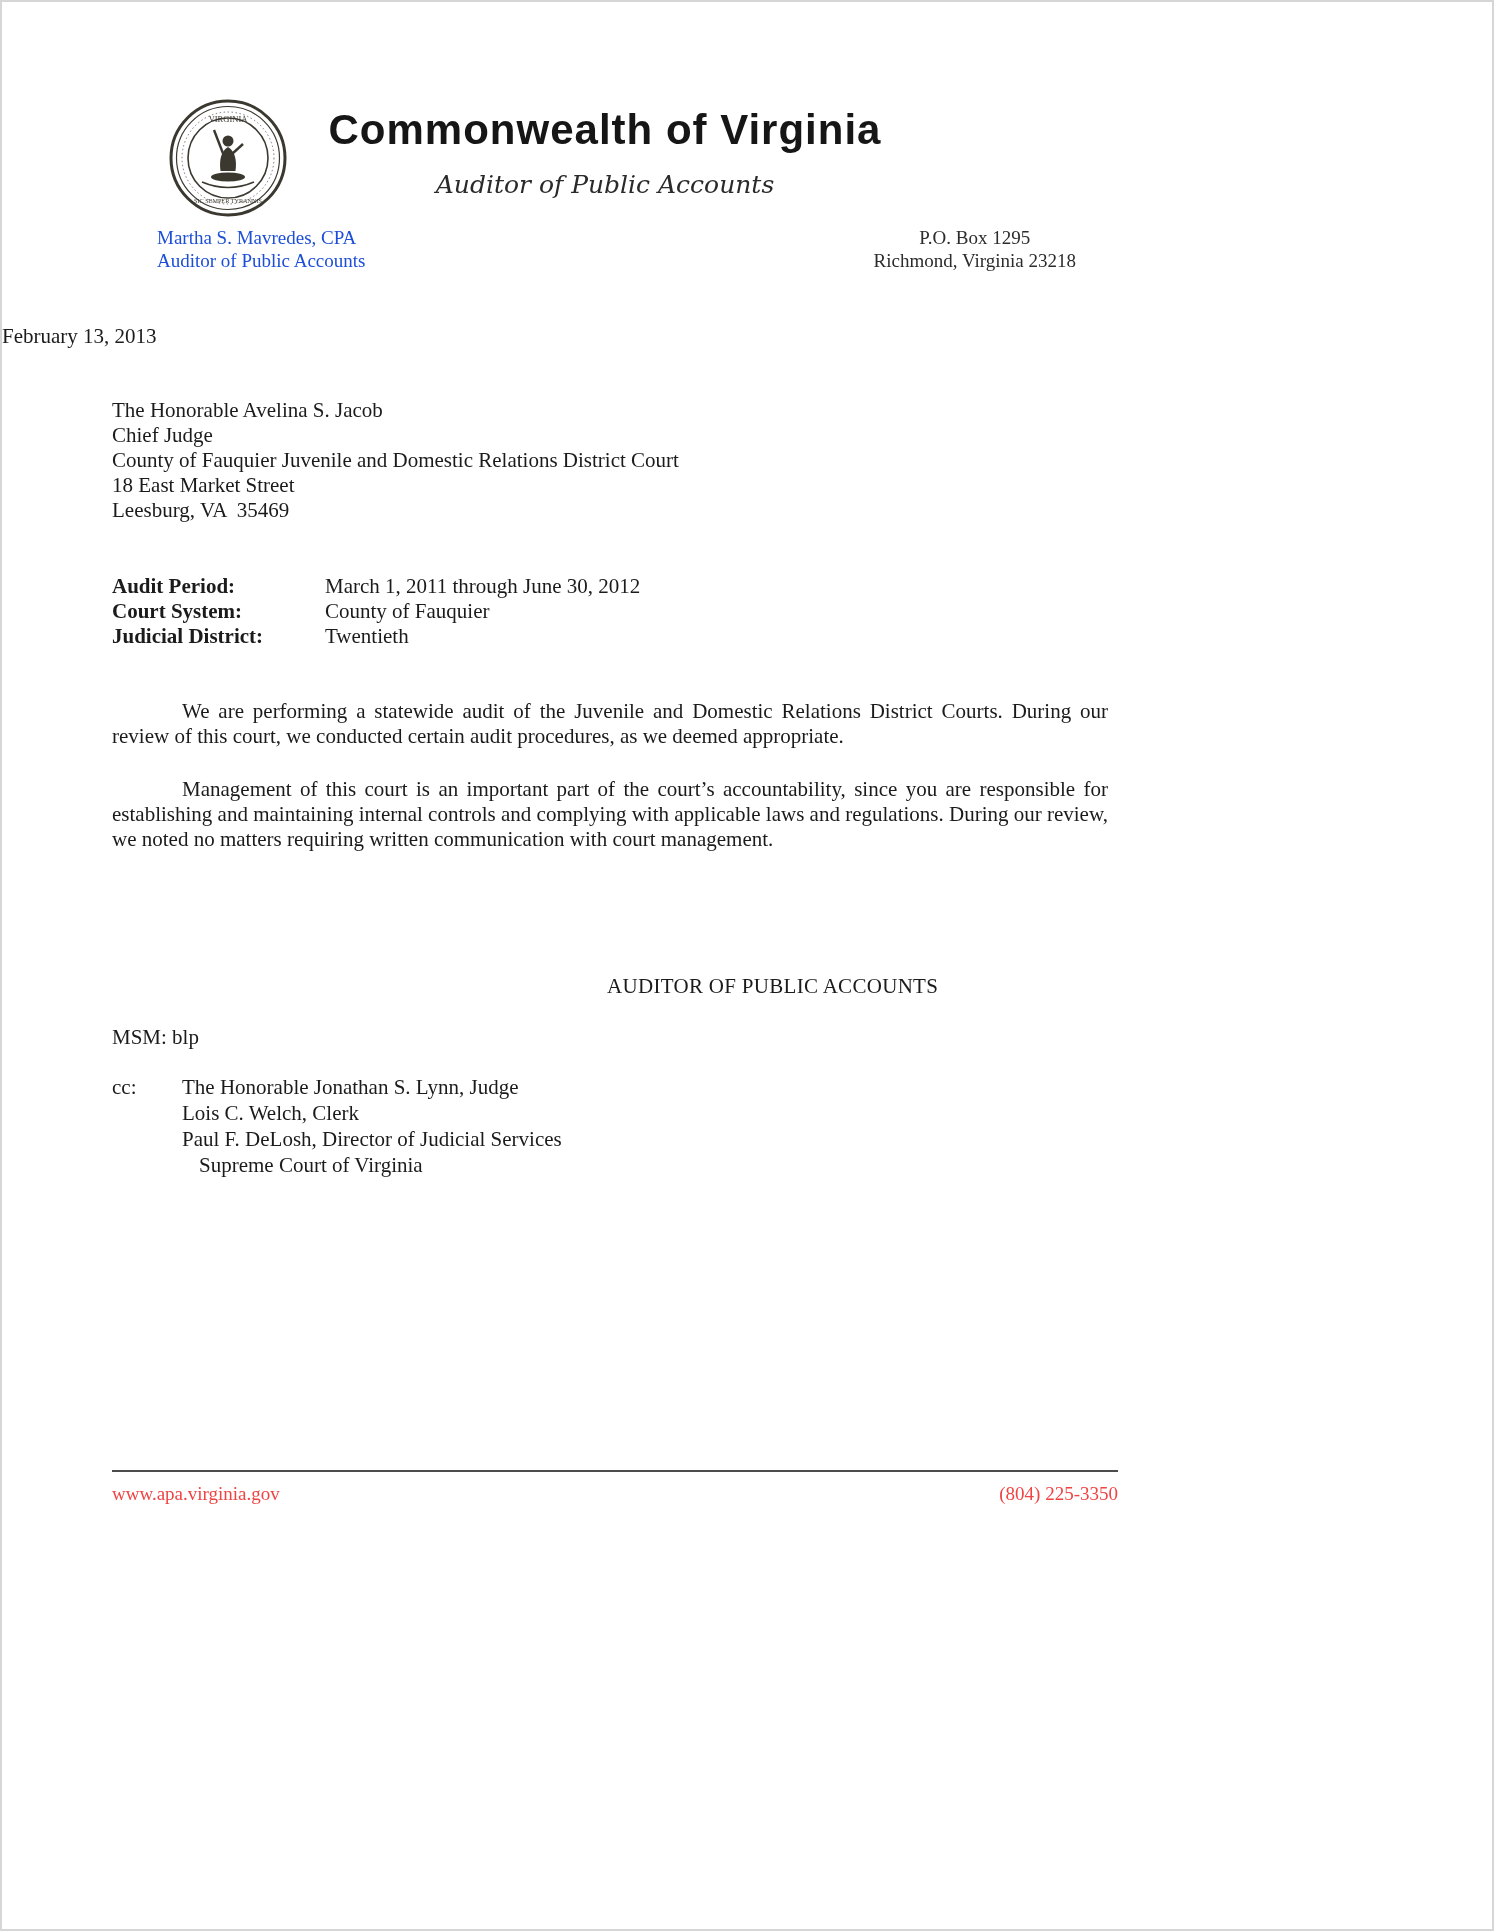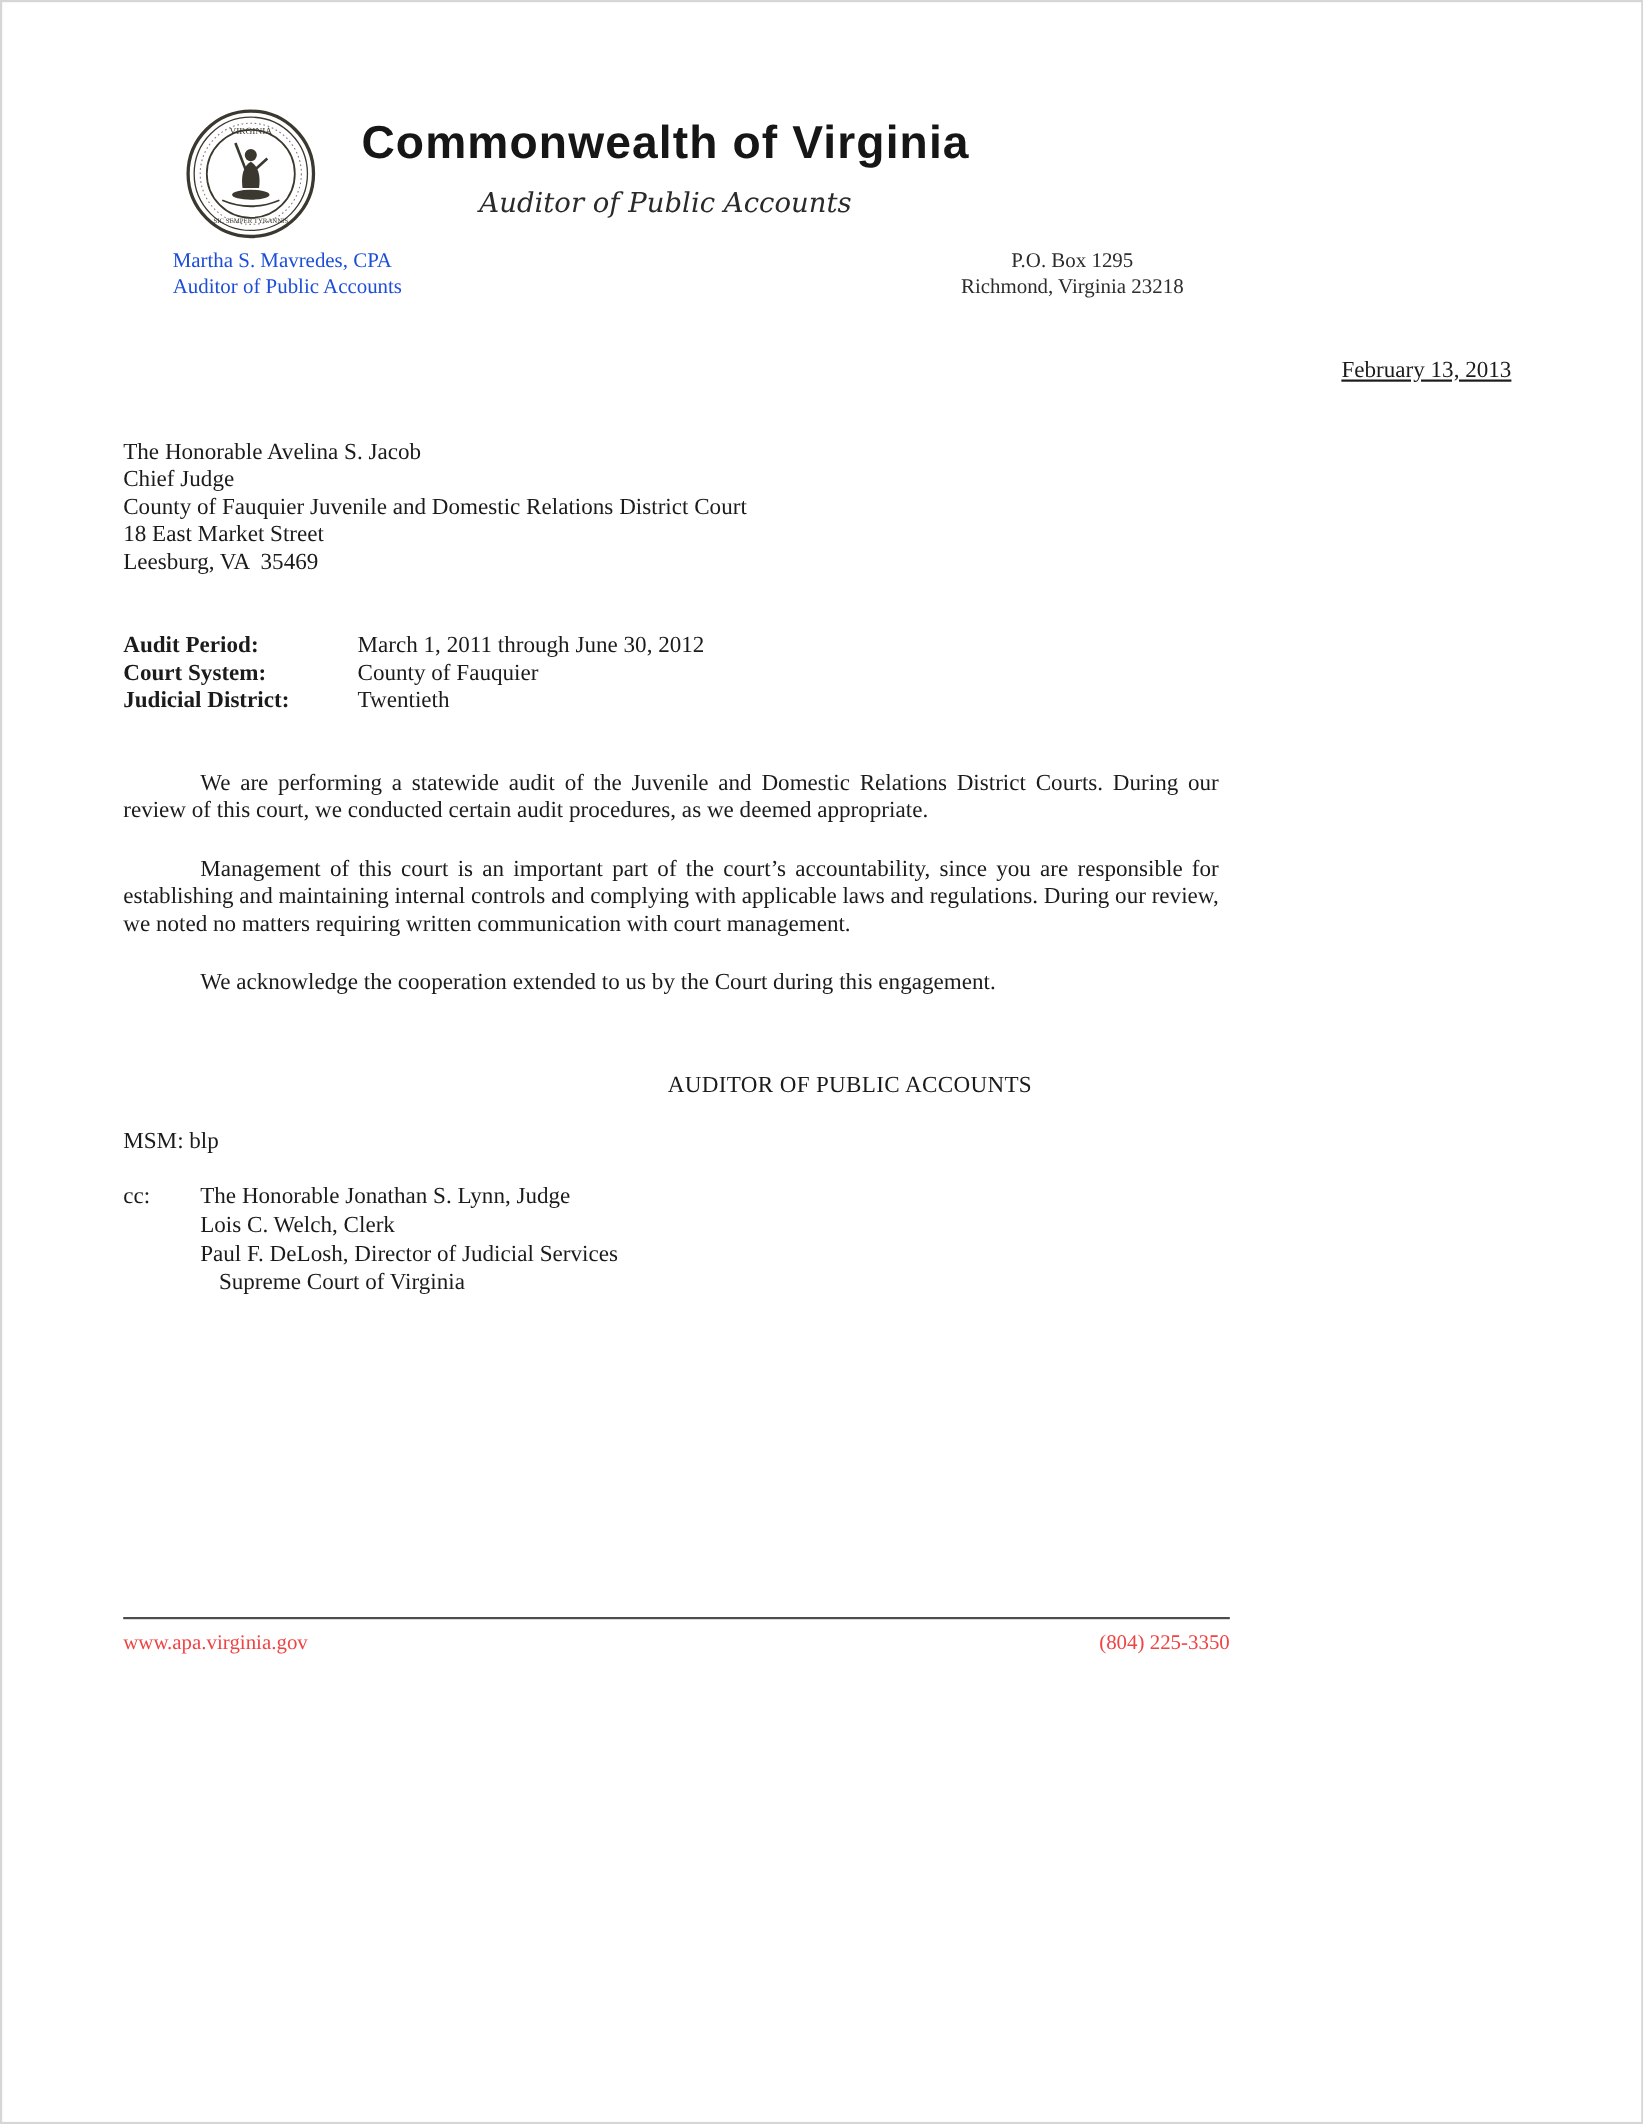--- a/index.html
+++ b/index.html
@@ -65,23 +65,22 @@
     line-height: 23px;
     color: #2c2c2c;
   }
 
   
   .date-line {
     position: absolute;
     left: 0;
     top: 322px;
     width: 1372px;
-    text-align: right;
-    font-size: 21px;
-    text-decoration: underline;
+    text-align: left;
+    font-size: 21px;
   }
   .recipient-block {
     position: absolute;
     left: 110px;
     top: 396px;
     font-size: 21px;
     line-height: 25px;
   }
   .prewrap { white-space: pre-wrap; }
 
@@ -212,21 +211,20 @@
     </div>
     <div class="audit-row">
       <div class="audit-label">Judicial District:</div>
       <div class="audit-value">Twentieth</div>
     </div>
   </div>
 
   <div class="body-paragraphs">
     <p>We are performing a statewide audit of the Juvenile and Domestic Relations District Courts.  During our review of this court, we conducted certain audit procedures, as we deemed appropriate.</p>
     <p>Management of this court is an important part of the court’s accountability, since you are responsible for establishing and maintaining internal controls and complying with applicable laws and regulations.  During our review, we noted no matters requiring written communication with court management.</p>
-    <p>We acknowledge the cooperation extended to us by the Court during this engagement.</p>
   </div>
 
   <div class="signature-block">AUDITOR OF PUBLIC ACCOUNTS</div>
 
   <div class="reference-line">MSM: blp</div>
 
   <div class="cc-block">
     <div class="cc-label">cc:</div>
     <div class="cc-lines">
       <div>The Honorable Jonathan S. Lynn, Judge</div>

